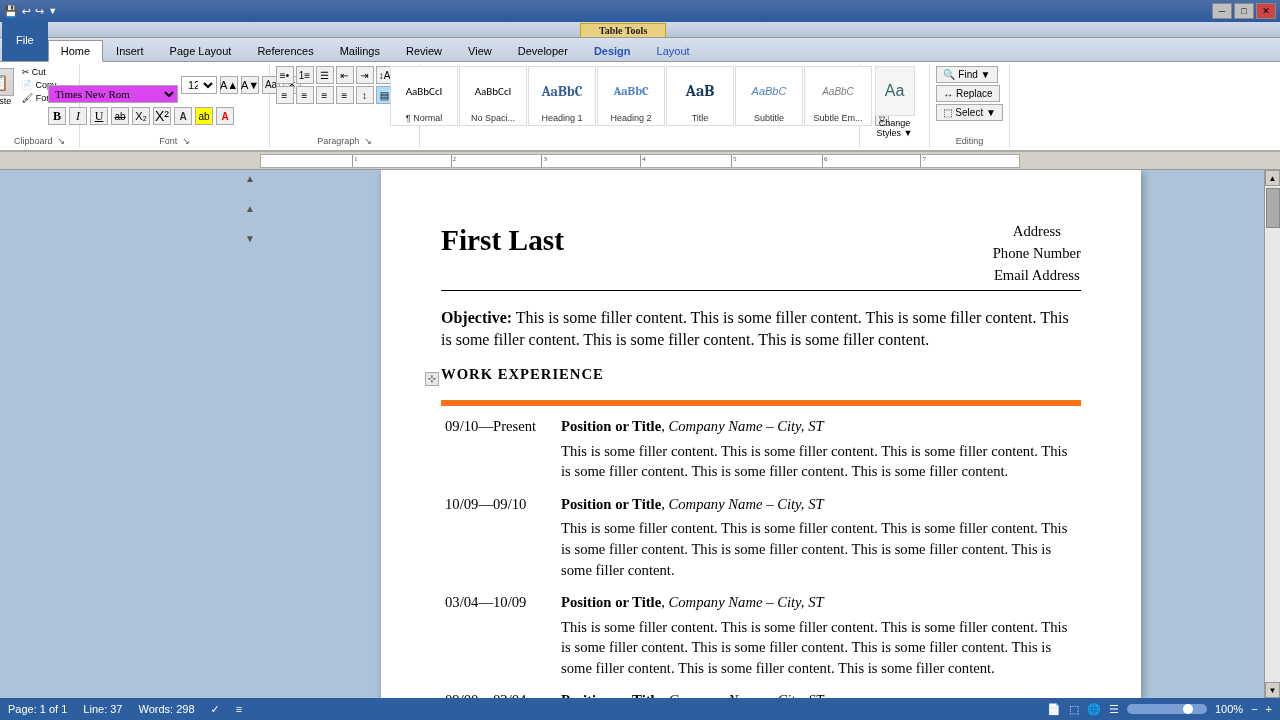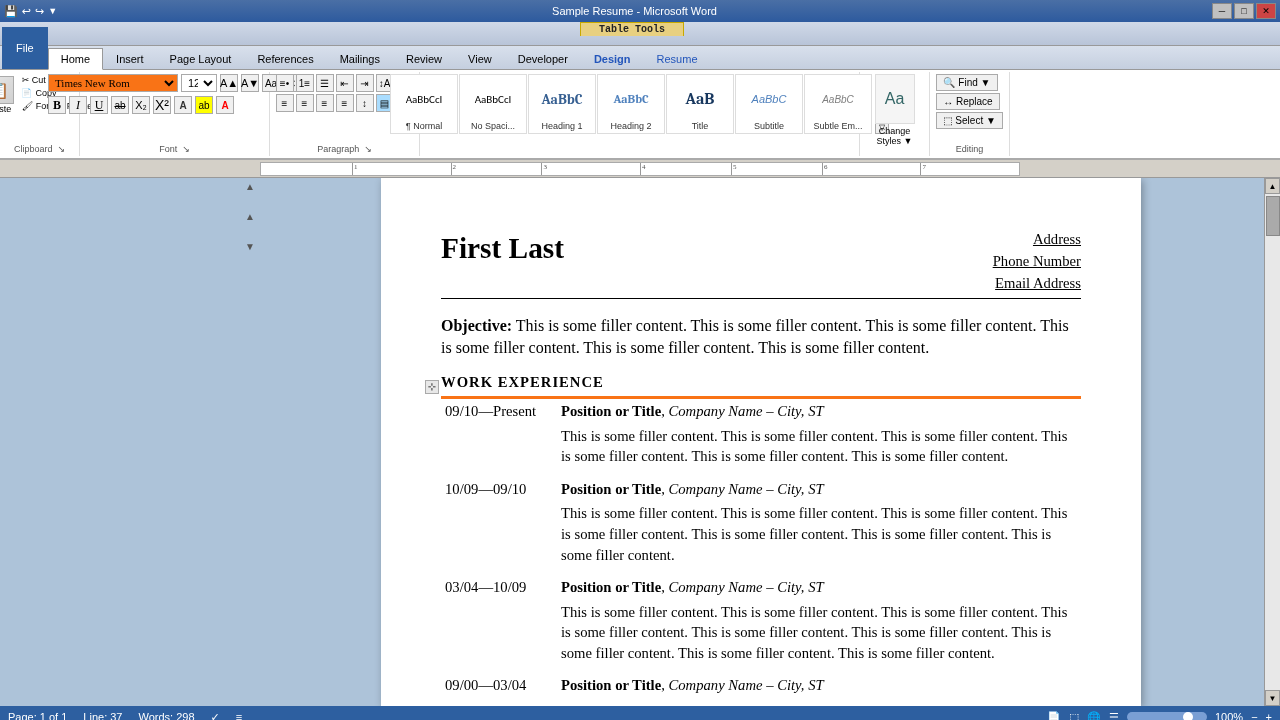--- a/index.html
+++ b/index.html
@@ -19,26 +19,26 @@
     }
     #title-bar .title-text { flex: 1; text-align: center; }
     #title-bar .win-controls { display: flex; gap: 2px; }
     #title-bar .win-btn {
       width: 20px; height: 16px; background: #c0c0c0;
       border: 1px solid #888; display: flex; align-items: center; justify-content: center;
       font-size: 9px; color: #000; cursor: pointer;
     }
     .table-tools-bar {
       background: linear-gradient(to bottom, #d0d9e8, #b8c4d8);
-      height: 24px;
-      display: flex;
-      align-items: flex-start;
+      height: 16px;
+      display: flex;
+      align-items: center;
       padding-left: 580px;
       font-size: 10px;
-      font-family: Liberation Mono, monospace;
+      font-family: Liberation Serif, serif;
       color: #222;
       border-bottom: 1px solid #999;
     }
     .table-tools-label {
       background: #e8d080;
       padding: 1px 18px;
       border: 1px solid #c8a800;
       border-bottom: none;
       font-size: 10px;
       font-weight: bold;
@@ -140,22 +140,22 @@
     .small-btns { display: flex; flex-direction: column; gap: 1px; }
     .small-btn {
       font-size: 9px; font-family: 'Segoe UI', Arial, sans-serif;
       cursor: pointer; padding: 1px 2px; white-space: nowrap;
     }
 
     
     .font-row1 { display: flex; gap: 3px; align-items: center; }
     .font-row2 { display: flex; gap: 3px; align-items: center; margin-top: 2px; }
     .font-select {
-      border: 1px solid #aaa; background: #f97316; font-size: 11px;
-      width: 130px; height: 18px; padding: 0 2px; font-family: 'Times New Roman', serif;
+      border: 1px solid #aaa; background: #d946ef; font-size: 11px;
+      width: 130px; height: 18px; padding: 0 2px; font-family: 'Times New Roman', serif; margin-top: 19px;
     }
     .size-select {
       border: 1px solid #aaa; background: white; font-size: 11px;
       width: 36px; height: 18px; padding: 0 2px;
     }
     .ribbon-btn {
       width: 18px; height: 18px; border: 1px solid #aaa; background: #f0f0f0;
       display: flex; align-items: center; justify-content: center; cursor: pointer;
       font-size: 10px;
     }
@@ -314,24 +314,24 @@
       background: #7a9fd4; border-radius: 5px; position: relative;
     }
     .zoom-thumb {
       width: 10px; height: 10px; background: white; border-radius: 50%;
       position: absolute; left: 70%; top: 0;
     }
 
     
     .resume-header { display: flex; justify-content: space-between; align-items: flex-start; margin-bottom: 16px; border-bottom: 1px solid #000; padding-bottom: 4px; gap: 27px; }
     .resume-name { font-size: 22pt; font-weight: bold; font-family: 'Times New Roman', serif; }
-    .resume-contact { text-align: right; font-size: 11pt; line-height: 1.5; text-decoration: underline; }
+    .resume-contact { text-align: center; font-size: 11pt; line-height: 1.5; }
     .section-heading {
       font-size: 11pt; font-weight: bold; letter-spacing: 1px;
-      border-bottom: 3px solid #f97316; padding-bottom: 4px;
+      border-bottom: 6px solid #f97316; margin-bottom: 8px; padding-bottom: 16px;
     }
     .work-table { width: 100%; border-collapse: collapse; margin-bottom: 8px; }
     .work-table td { vertical-align: top; padding: 2px 4px; font-size: 11pt; }
     .work-table .date-col { width: 100px; white-space: nowrap; }
     .work-table .position-col { padding-left: 20px; }
     .position-title { font-weight: bold; }
     .company-info { font-style: italic; }
     .work-description { margin-top: 4px; font-size: 11pt; }
     .objective-label { font-weight: bold; }
     .section-block { margin-bottom: 12px; }
@@ -362,21 +362,20 @@
 </head>
 <body>
 
 <div id="title-bar">
   <div style="display:flex;align-items:center;gap:4px;">
     <div style="color:white;font-size:11px;cursor:pointer;">💾</div>
     <div style="color:white;font-size:11px;cursor:pointer;">↩</div>
     <div style="color:white;font-size:11px;cursor:pointer;">↪</div>
     <div style="color:white;font-size:9px;cursor:pointer;">▼</div>
   </div>
-  <div class="title-text">Sample Resume - Microsoft Word</div>
   <div class="win-controls">
     <div class="win-btn">─</div>
     <div class="win-btn">□</div>
     <div class="win-btn" style="background:#c44;">✕</div>
   </div>
 </div>
 
 <div class="table-tools-bar">
   <span class="table-tools-label">Table Tools</span>
 </div>
@@ -385,21 +384,21 @@
   <div class="tab-item file-tab">File</div>
   <div class="tab-item active">Home</div>
   <div class="tab-item">Insert</div>
   <div class="tab-item">Page Layout</div>
   <div class="tab-item">References</div>
   <div class="tab-item">Mailings</div>
   <div class="tab-item">Review</div>
   <div class="tab-item">View</div>
   <div class="tab-item">Developer</div>
   <div class="tab-item design-tab">Design</div>
-  <div class="tab-item layout-tab">Resume</div>
+  <div class="tab-item layout-tab">Layout</div>
 </div>
 
 <div id="ribbon">
 
   <div class="ribbon-group clipboard-group" style="width:80px;">
     <div class="ribbon-group-content" style="flex-direction:row;gap:2px;">
       <div class="paste-btn">
         <div class="paste-icon">📋</div>
         <span style="font-size:9px;font-family:sans-serif;">Paste</span>
       </div>

